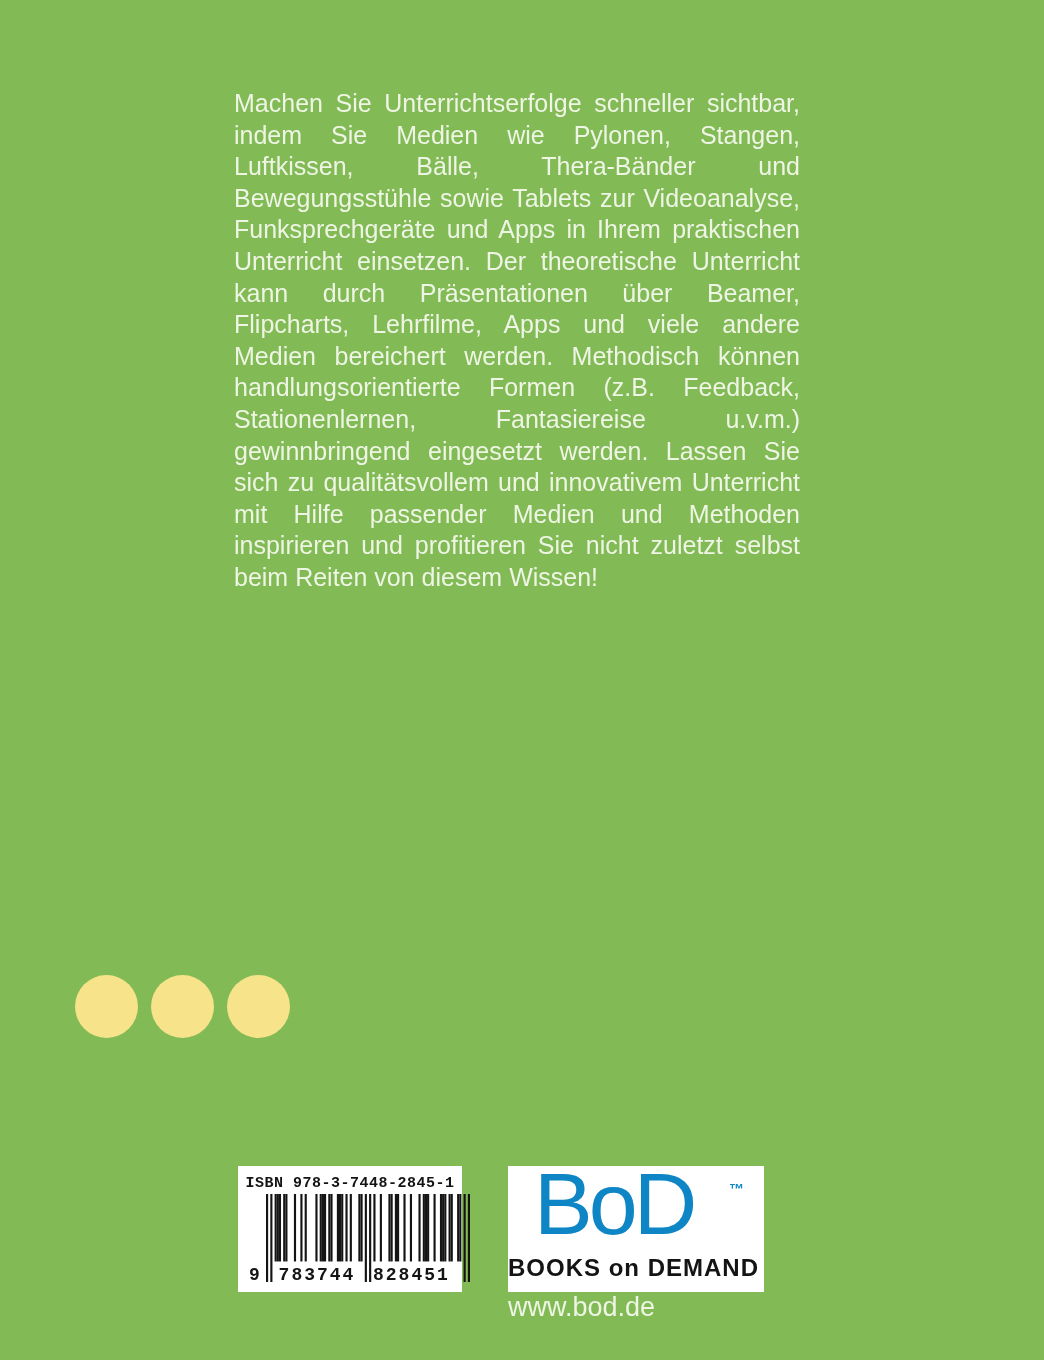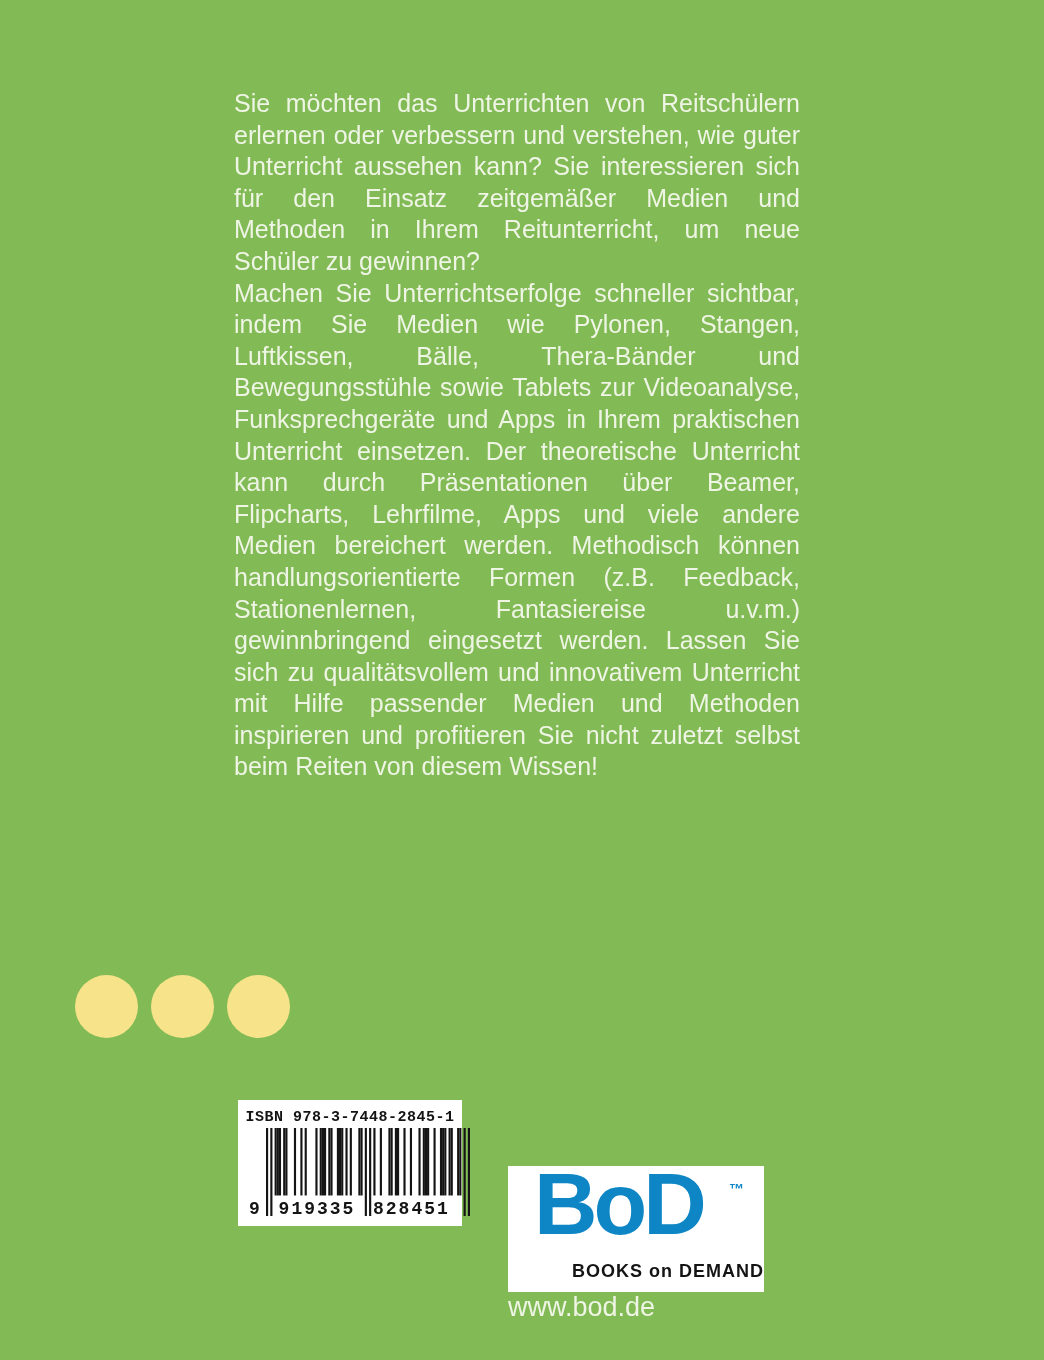--- a/index.html
+++ b/index.html
@@ -30,21 +30,21 @@
     position:absolute;left:75px;top:975px;
     display:flex;gap:13px;
   }
   .dot{
     width:63px;height:63px;border-radius:50%;
     background:var(--dot);
   }
   .card{
     position:absolute;background:var(--card);
   }
-  .barcode-card{left:238px;top:1100px;width:224px;height:126px;padding-left:31px;}
+  .barcode-card{left:238px;top:1166px;width:224px;height:126px;padding-left:31px;}
   .isbn-label{
     position:absolute;left:0;right:0;top:9px;
     text-align:center;
     font-family:"Liberation Mono","DejaVu Sans Mono",monospace;
     font-weight:bold;font-size:15px;letter-spacing:0.5px;
     color:var(--ink);
   }
   .barcode-wrap{
     position:absolute;left:10px;top:28px;width:232px;height:92px;
   }
@@ -57,46 +57,45 @@
     font-family:"Liberation Mono","DejaVu Sans Mono",monospace;
     font-weight:bold;font-size:18px;color:var(--ink);
     line-height:1;
   }
   .bc-lead{left:1px;}
   .bc-g1{left:24px;width:90px;text-align:center;letter-spacing:2px;}
   .bc-g2{left:125px;width:90px;letter-spacing:2px;}
   .bod-card{left:508px;top:1166px;width:256px;height:126px;}
   .bod-logo{
     position:absolute;left:26px;top:-10px;
-    font-size:88px;font-weight:bold;letter-spacing:-4px;
+    font-size:88px;font-weight:normal;letter-spacing:-4px;
     color:var(--blue);line-height:1.1;
   }
   .bod-tm{
     position:absolute;right:20px;top:14px;
     font-size:15px;font-weight:bold;color:var(--blue);
   }
   .bod-tagline{
     position:absolute;left:0;right:0;bottom:10px;
-    text-align:right;
-    font-size:18px;font-weight:bold;color:var(--ink);
+    text-align:left;
+    font-size:24px;font-weight:bold;color:var(--ink);
     letter-spacing:1px;
   }
   .website{
     position:absolute;left:508px;top:1292px;width:254px;
     text-align:left;
     color:var(--txt);font-size:27px;
   }
 </style>
 </head>
 <body>
 
 <main class="cover">
 
   <section class="blurb">
-    <p>Sie möchten das Unterrichten von Reitschülern erlernen oder verbessern und verstehen, wie guter Unterricht aussehen kann? Sie interessieren sich für den Einsatz zeitgemäßer Medien und Methoden in Ihrem Reitunterricht, um neue Schüler zu gewinnen?</p>
     <p>Machen Sie Unterrichtserfolge schneller sichtbar, indem Sie Medien wie Pylonen, Stangen, Luftkissen, Bälle, Thera-Bänder und Bewegungsstühle sowie Tablets zur Videoanalyse, Funksprechgeräte und Apps in Ihrem praktischen Unterricht einsetzen. Der theoretische Unterricht kann durch Präsentationen über Beamer, Flipcharts, Lehrfilme, Apps und viele andere Medien bereichert werden. Methodisch können handlungsorientierte Formen (z.B. Feedback, Stationenlernen, Fantasiereise u.v.m.) gewinnbringend eingesetzt werden. Lassen Sie sich zu qualitätsvollem und innovativem Unterricht mit Hilfe passender Medien und Methoden inspirieren und profitieren Sie nicht zuletzt selbst beim Reiten von diesem Wissen!</p>
   </section>
 
   <div class="dots">
     <span class="dot"></span>
     <span class="dot"></span>
     <span class="dot"></span>
   </div>
 
   <section class="card barcode-card">
@@ -145,21 +144,21 @@
           <rect x="81" y="0" width="1" height="23"></rect>
           <rect x="82" y="0" width="1" height="23"></rect>
           <rect x="83" y="0" width="1" height="23"></rect>
           <rect x="85" y="0" width="1" height="23"></rect>
           <rect x="86" y="0" width="1" height="23"></rect>
           <rect x="89" y="0" width="1" height="23"></rect>
           <rect x="90" y="0" width="1" height="23"></rect>
           <rect x="92" y="0" width="1" height="30"></rect>
           <rect x="94" y="0" width="1" height="30"></rect>
         </svg>
-      <span class="bc-digit bc-g1">919335</span>
+      <span class="bc-digit bc-g1">783744</span>
       <span class="bc-digit bc-g2">828451</span>
     </div>
   </section>
 
   <section class="card bod-card">
     <span class="bod-logo">BoD</span>
     <span class="bod-tm">™</span>
     <div class="bod-tagline">BOOKS on DEMAND</div>
   </section>
 

